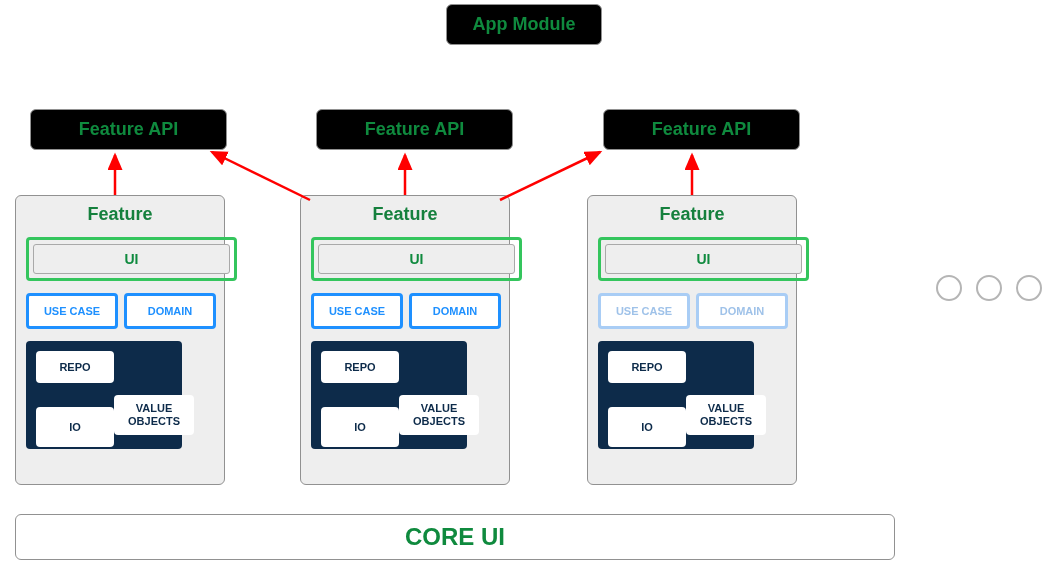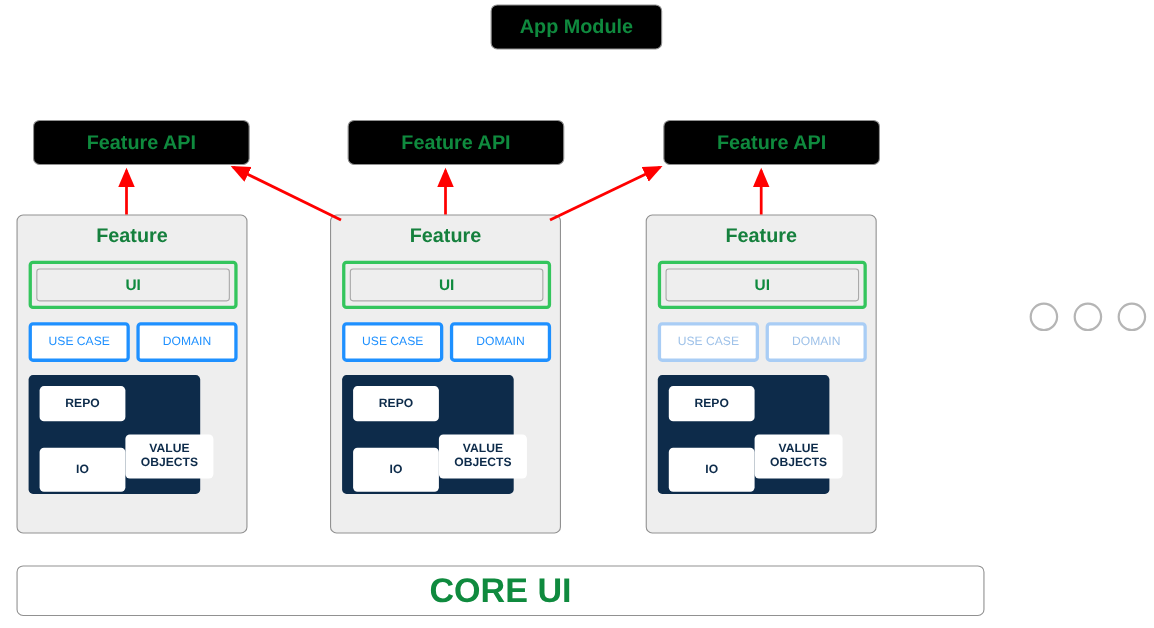--- a/index.html
+++ b/index.html
@@ -52,21 +52,21 @@
     font-weight: bold;
     color: #15803d;
     margin-top: 8px;
   }
   .ui-wrap {
     margin: 12px 10px 0 10px;
     border: 3px solid #34c55d;
     border-radius: 4px;
     padding: 4px;
     box-sizing: border-box;
-    width: 190px;
+    width: 211px;
   }
   .ui-inner {
     background: #eeeeee;
     border: 1px solid #a9a9a9;
     border-radius: 3px;
     height: 28px;
     display: flex;
     align-items: center;
     justify-content: center;
     font-size: 14px;
@@ -84,21 +84,21 @@
     flex: 1;
     border: 3px solid #1e90ff;
     border-radius: 4px;
     background: #ffffff;
     height: 30px;
     display: flex;
     align-items: center;
     justify-content: center;
     font-size: 11px;
     color: #1e90ff;
-    font-weight: normal;
+    font-weight: bold;
   }
   .mid-chip.faded {
     border-color: #a9cdf5;
     color: #9fc2e9;
   }
   .dark-block {
     margin: 12px 10px 0 10px;
     background: #0d2b4a;
     border-radius: 4px;
     padding: 22px;
@@ -121,21 +121,21 @@
     line-height: 1.15;
   }
   .repo { left: 10px; top: 10px; width: 78px; height: 32px; }
   .io   { left: 10px; top: 66px; width: 78px; height: 40px; }
   .vo   { left: 88px; top: 54px; width: 80px; height: 40px; text-align: center; }
   .core-ui {
     left: 15px;
     top: 514px;
     width: 880px;
     height: 46px;
-    font-size: 31px;
+    font-size: 24px;
     background: #ffffff;
     border: 1px solid #919191;
   }
   .dot {
     position: absolute;
     width: 22px;
     height: 22px;
     border: 2px solid #b5b5b5;
     border-radius: 50%;
     top: 275px;

